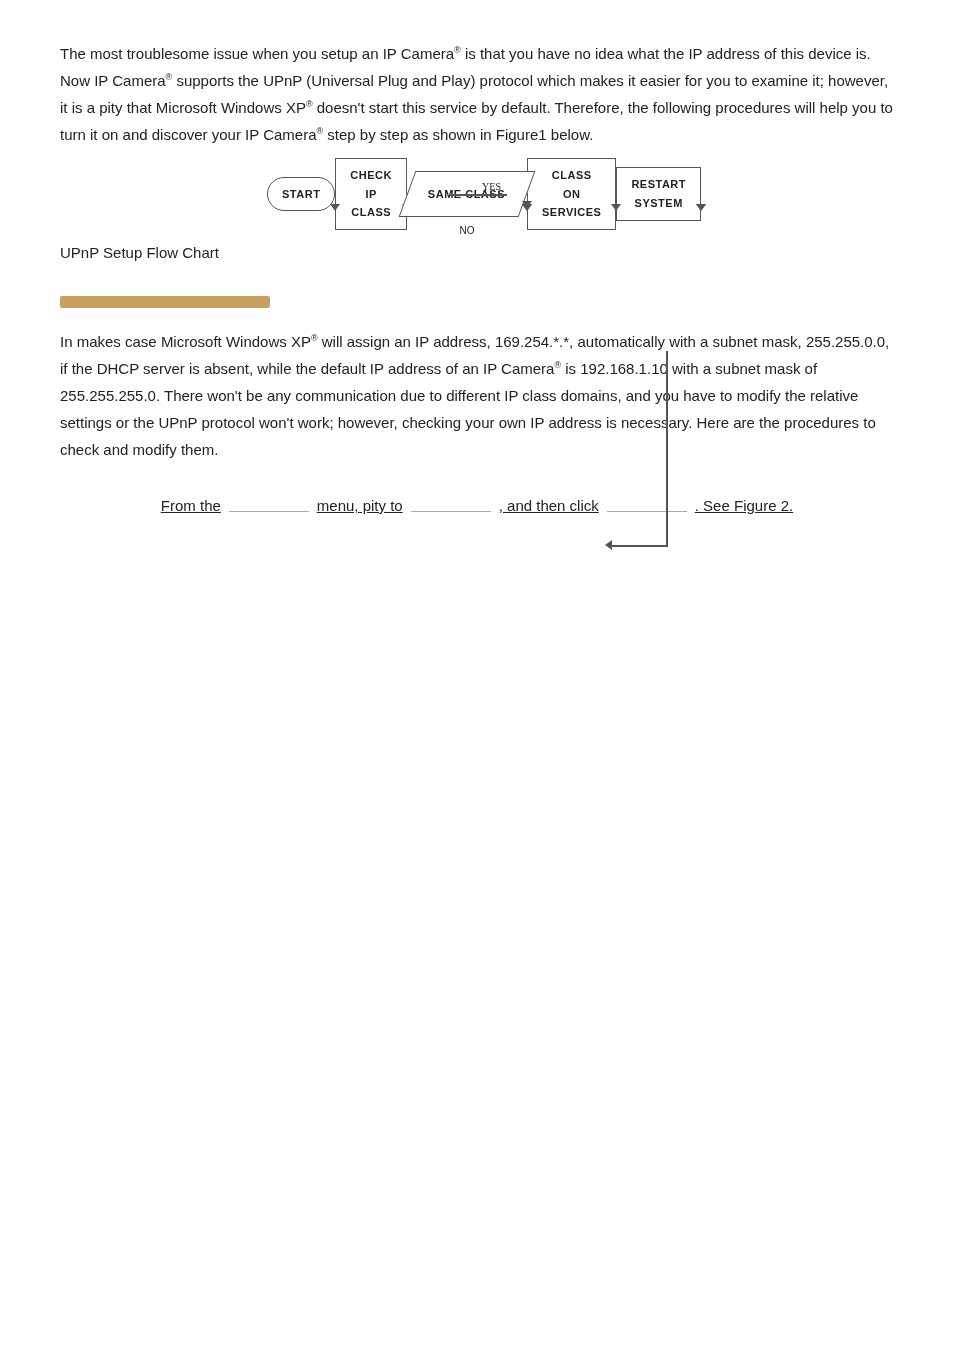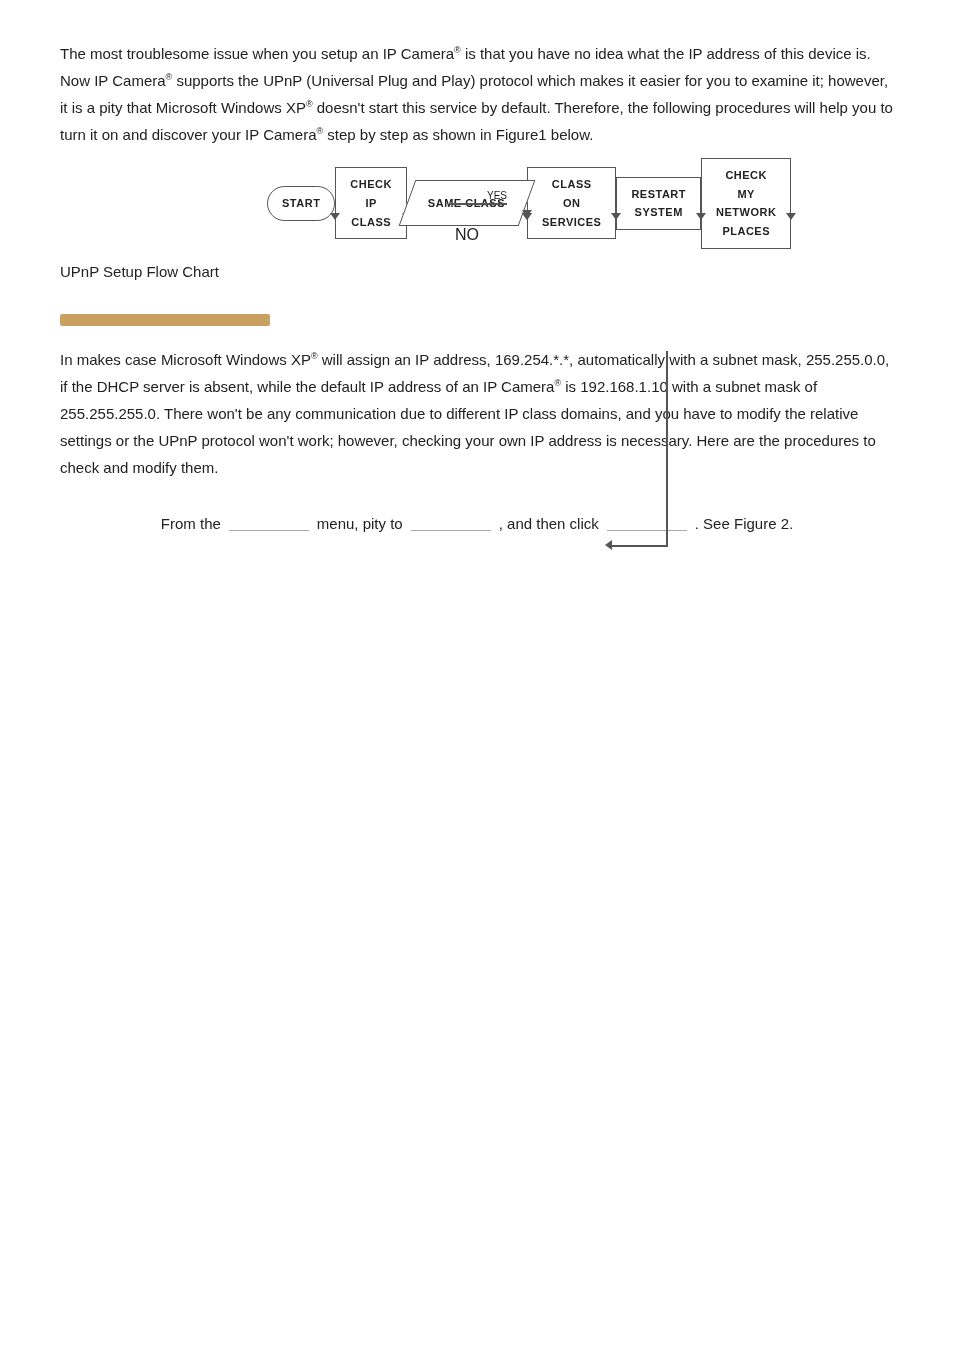--- a/index.html
+++ b/index.html
@@ -140,20 +140,21 @@
     }
 
     .bottom-row {
       display: flex;
       align-items: center;
       gap: 0;
       margin-top: 30px;
       font-size: 15px;
       justify-content: center;
       gap: 8px;
+      text-decoration: underline;
     }
 
     .bottom-blank {
       display: inline-block;
       width: 80px;
       border-bottom: 1px solid #aaa;
       height: 14px;
       vertical-align: middle;
     }
   </style>
@@ -178,26 +179,26 @@
     <div class="flow-arrow"></div>
 
     <div class="diamond-row" style="position:relative; margin: 6px 0 6px 0;">
       <div class="diamond">
         <span class="diamond-label">SAME CLASS</span>
       </div>
 
       <div style="position:absolute; right: 20px; top:50%; display:flex; align-items:center;">
         <div style="width:2px; height:1px; background:#555;"></div>
         <div style="width:55px; height:2px; background:#555; position:relative;">
-          <span style="position:absolute; top:-16px; right:0; font-size:10px;">YES</span>
+          <span style="position:absolute; top:-16px; right:6px; font-size:10px;font-family:Liberation Serif, serif;">YES</span>
         </div>
 
       </div>
 
-      <div style="position:absolute; bottom:-22px; left:50%; transform:translateX(-50%); font-size:16px;">NO</div>
+      <div style="position:absolute; bottom:-22px; left:50%; transform:translateX(-50%); font-size:10px;">NO</div>
     </div>
 
     <div style="position:absolute; right:19px; top:193px; width:2px; height:195px; background:#555;"></div>
 
     <div style="position:absolute; right:19px; top:387px; width:57px; height:2px; background:#555;">
 
       <div style="position:absolute; left:-6px; top:-5px; border-top:5px solid transparent; border-bottom:5px solid transparent; border-right:7px solid #555;"></div>
     </div>
 
     <div style="margin-top:22px;"></div>
@@ -206,21 +207,20 @@
     <div class="flow-arrow"></div>
 
     <div class="flow-arrow"></div>
 
     <div class="flow-box">CLASS ON SERVICES</div>
     <div class="flow-arrow"></div>
 
     <div class="flow-box">RESTART SYSTEM</div>
     <div class="flow-arrow"></div>
 
-    <div class="flow-box">CHECK MY NETWORK PLACES</div>
     <div class="flow-arrow"></div>
 
 
   </div>
 </div>
 
 <div class="flow-caption">UPnP Setup Flow Chart</div>
 
 <div class="color-bar"></div>
 

